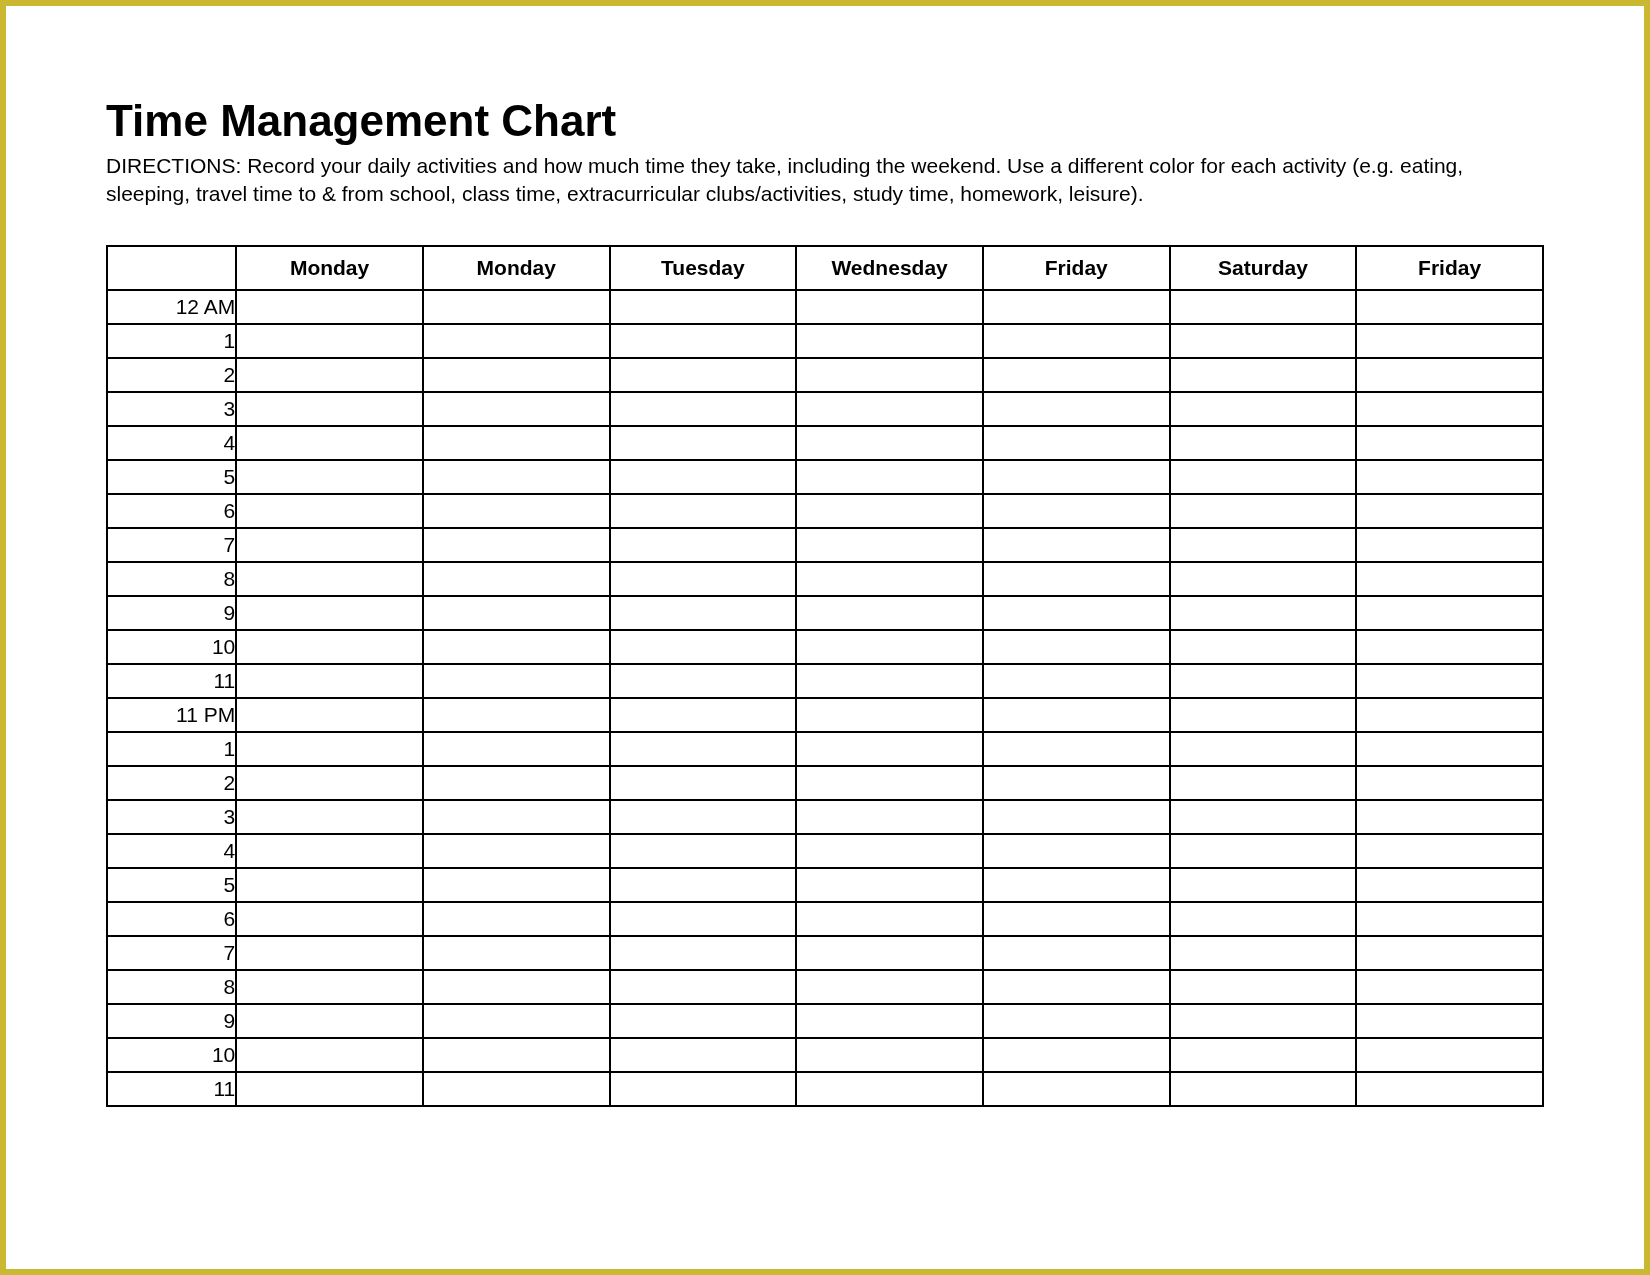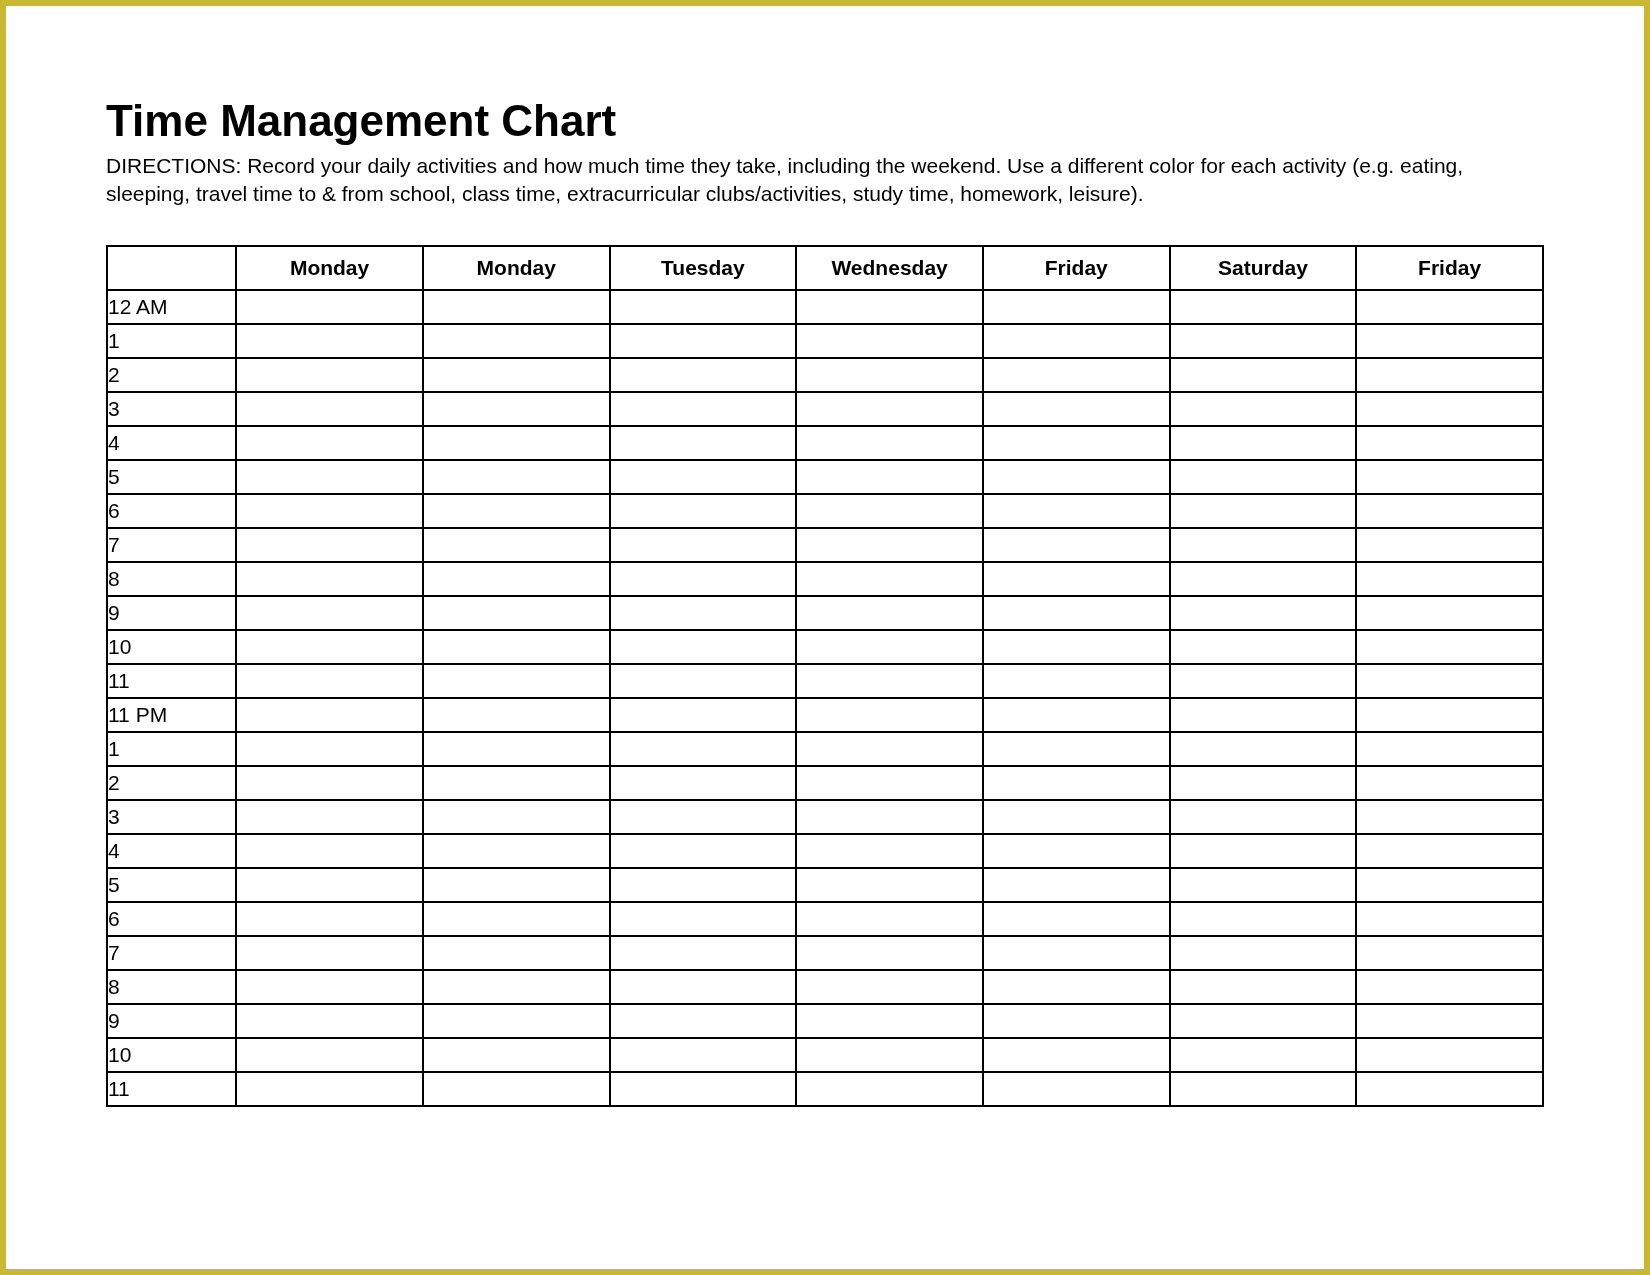--- a/index.html
+++ b/index.html
@@ -35,21 +35,21 @@
       font-size: 21px;
       vertical-align: middle;
     }
     .grid th {
       font-weight: bold;
       text-align: center;
       height: 44px;
     }
     .grid th.time-col, .grid td.time-col {
       width: 9%;
-      text-align: left;
+      text-align: right;
       border-radius: 17px;
     }
     .grid th.day-col, .grid td.day-col {
       width: 13%;
     }
   </style>
 </head>
 <body>
 
 <div class="page">

